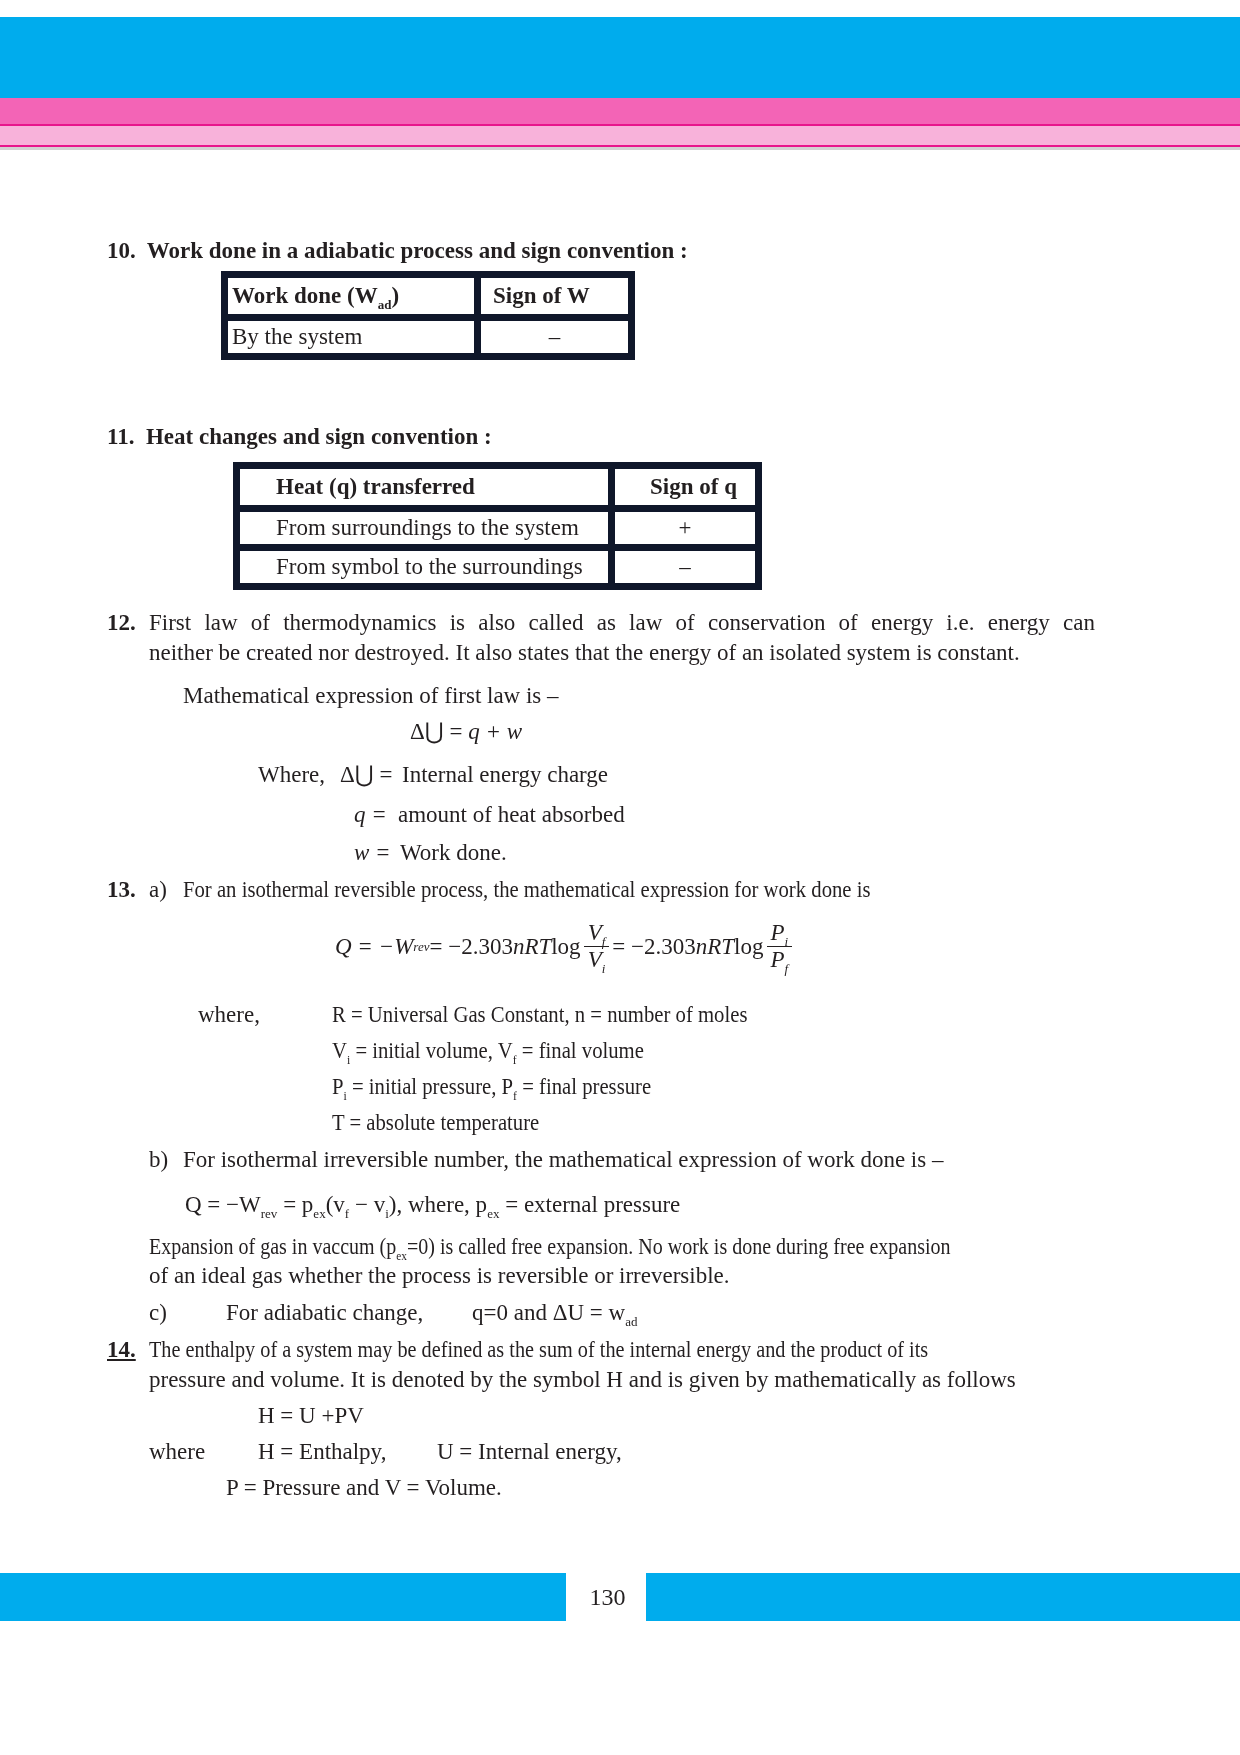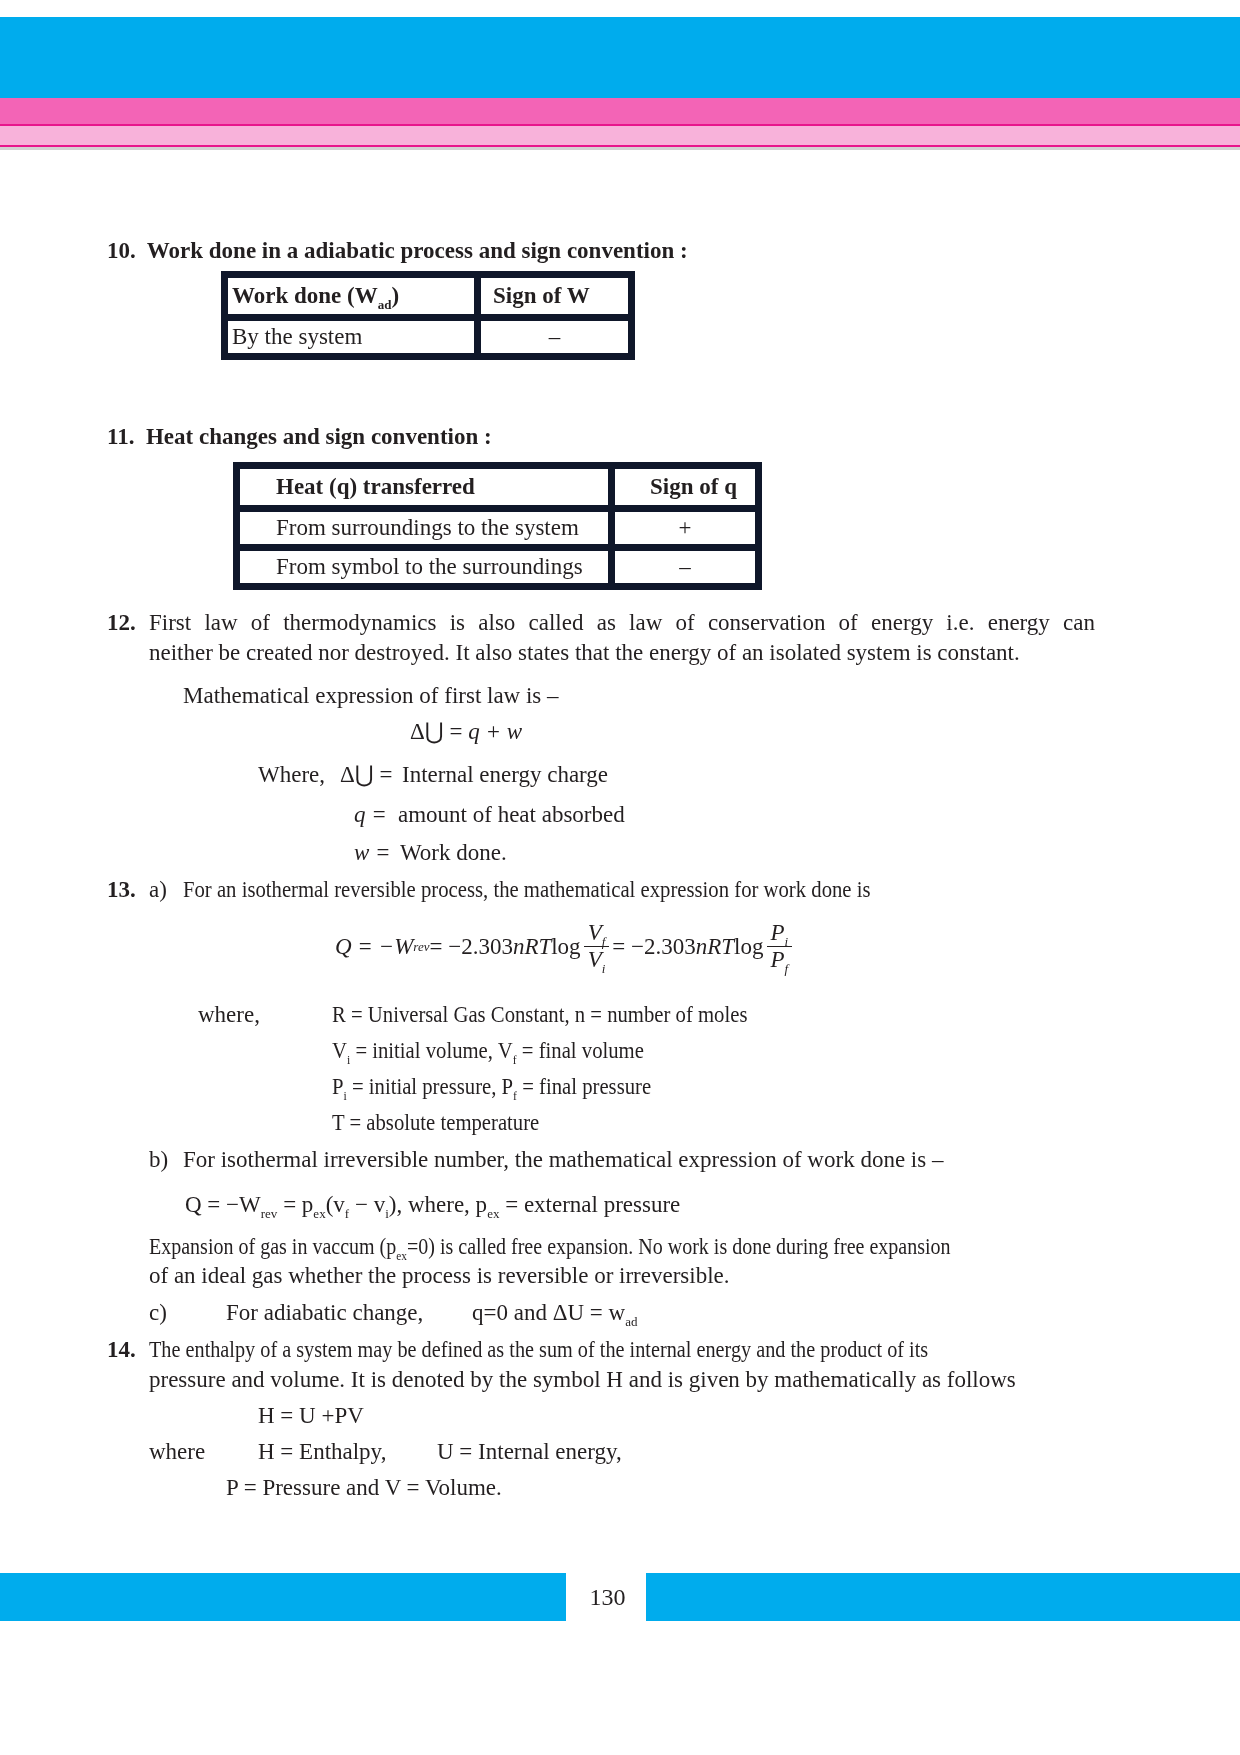--- a/index.html
+++ b/index.html
@@ -151,21 +151,21 @@
 <div class="abs txt" style="left:149px; top:1232px;">
   <span class="cond" style="transform:scaleX(0.87);"><span>Expansion of gas in vaccum (p</span><sub>ex</sub><span>=0) is called free expansion. No work is done during free expansion</span></span>
 </div>
 <div class="abs txt" style="left:149px; top:1261px;">of an ideal gas whether the process is reversible or irreversible.</div>
 <div class="abs txt" style="left:149px; top:1298px;">c)</div>
 <div class="abs txt" style="left:226px; top:1298px;">For adiabatic change,</div>
 <div class="abs txt" style="left:472px; top:1298px;">
   <span>q=0 and  ΔU = w</span><sub>ad</sub>
 </div>
 
-<div class="abs txt num" style="left:107px; top:1335px;">14.</div>
+<div class="abs txt num" style="left:107px; top:1335px;text-decoration:underline;">14.</div>
 <div class="abs txt" style="left:149px; top:1335px; width:946px;">
   <span class="cond" style="transform:scaleX(0.88);">The enthalpy of a system may be defined as the sum of the internal energy and the product of its</span>
 </div>
 <div class="abs txt" style="left:149px; top:1365px;">pressure and volume. It is denoted by the symbol H and is given by mathematically as follows</div>
 <div class="abs txt" style="left:258px; top:1401px;">H = U +PV</div>
 <div class="abs txt" style="left:149px; top:1437px;">where</div>
 <div class="abs txt" style="left:258px; top:1437px;">H = Enthalpy,</div>
 <div class="abs txt" style="left:437px; top:1437px;">U = Internal energy,</div>
 <div class="abs txt" style="left:226px; top:1473px;">P = Pressure and  V = Volume.</div>
 

